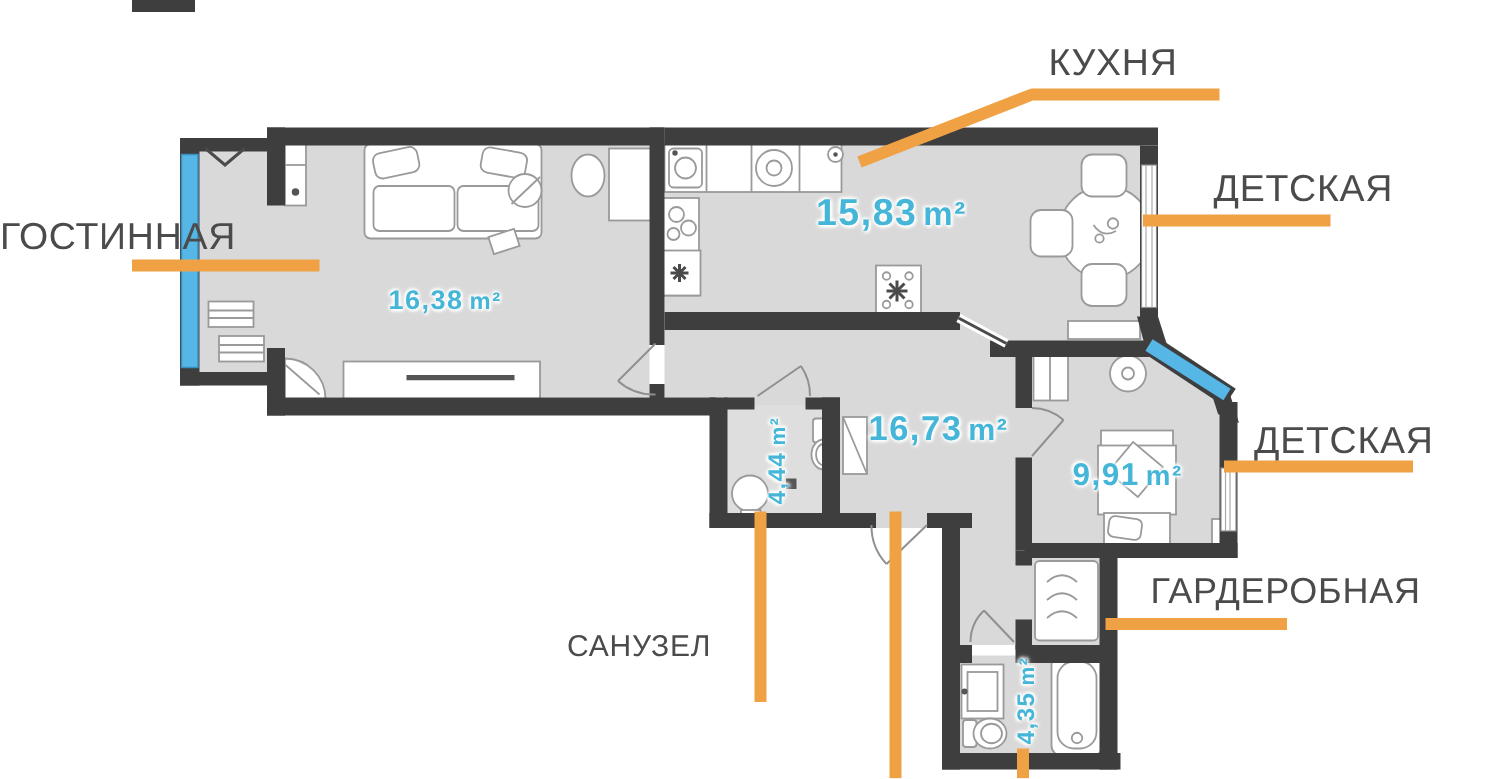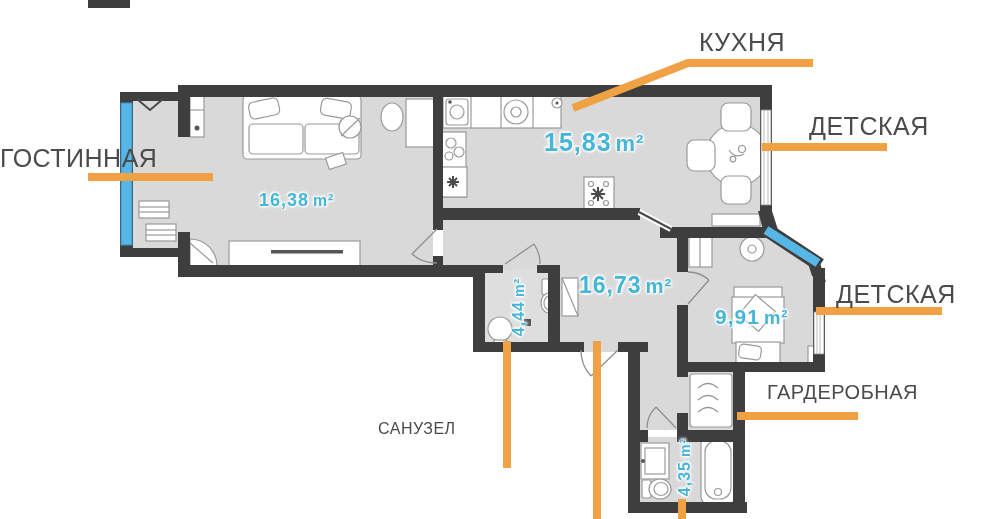--- a/index.html
+++ b/index.html
@@ -313,22 +313,22 @@
     <path class="orange" d="M507,341 L507,468"></path>
     <path class="orange" d="M597,341 L597,519"></path>
     <path class="orange" d="M682,499 L682,519"></path>
   </g>
 </svg>
 
   <div class="callout" style="left:0;top:144px;">ГОСТИННАЯ</div>
   <div class="callout" style="left:699px;top:28px;">КУХНЯ</div>
   <div class="callout" style="left:809px;top:112px;">ДЕТСКАЯ</div>
   <div class="callout" style="left:836px;top:280px;">ДЕТСКАЯ</div>
-  <div class="callout" style="left:767px;top:381px;font-size:20px;">ГАРДЕРОБНАЯ</div>
-  <div class="callout" style="left:378px;top:420px;font-size:16px;">САНУЗЕЛ</div>
+  <div class="callout" style="left:767px;top:381px;font-size:24px;">ГАРДЕРОБНАЯ</div>
+  <div class="callout" style="left:378px;top:420px;font-size:20px;">САНУЗЕЛ</div>
 
   <div class="area" style="left:259px;top:190px;font-size:18px;">
     <span>16,38</span><span class="unit">m²</span>
   </div>
   <div class="area" style="left:544px;top:128px;font-size:25px;text-align:right;">
     <span>15,83</span><span class="unit">m²</span>
   </div>
   <div class="area" style="left:579px;top:272px;font-size:23px;">
     <span>16,73</span><span class="unit">m²</span>
   </div>

